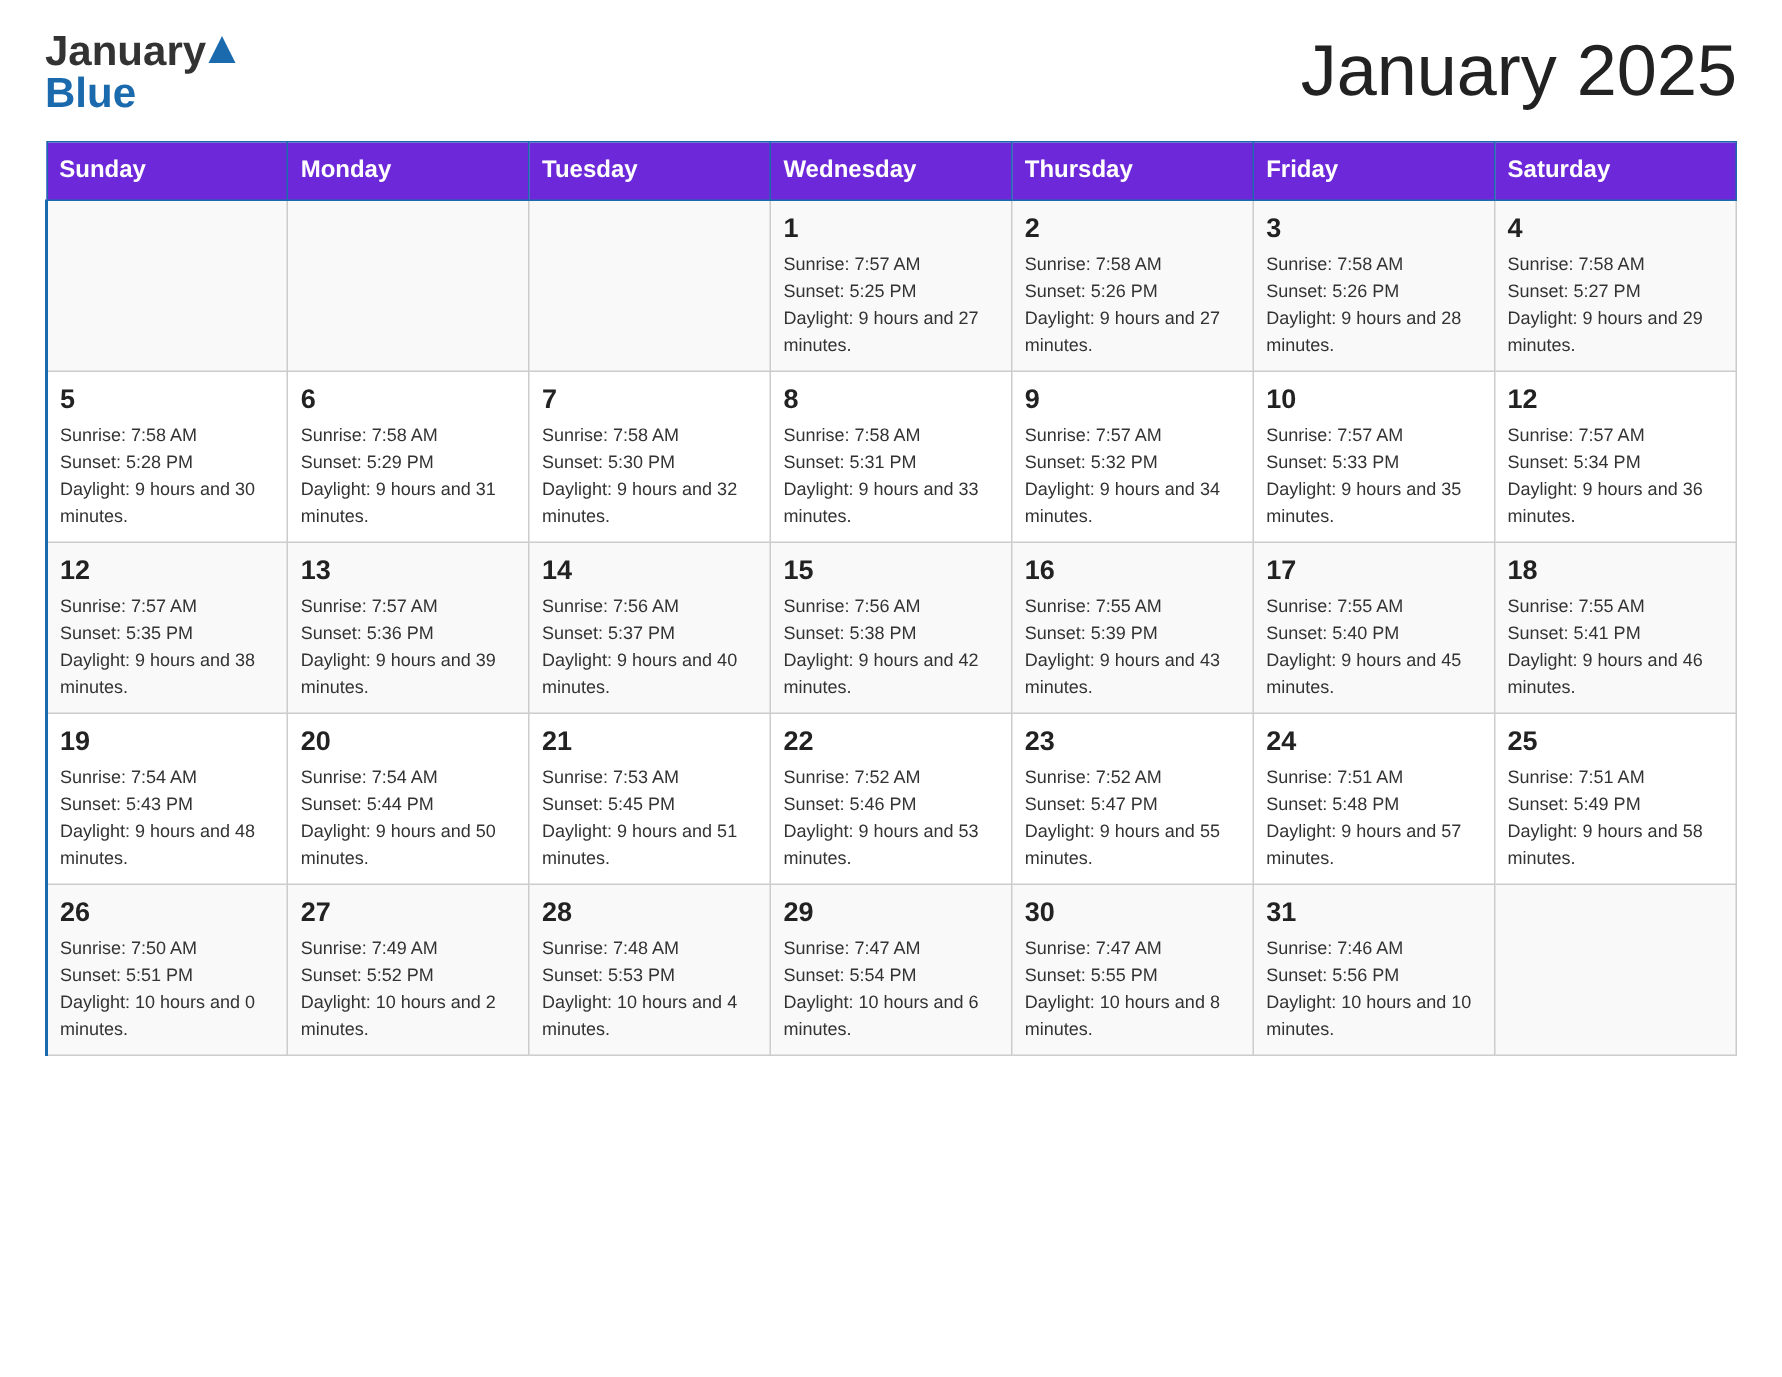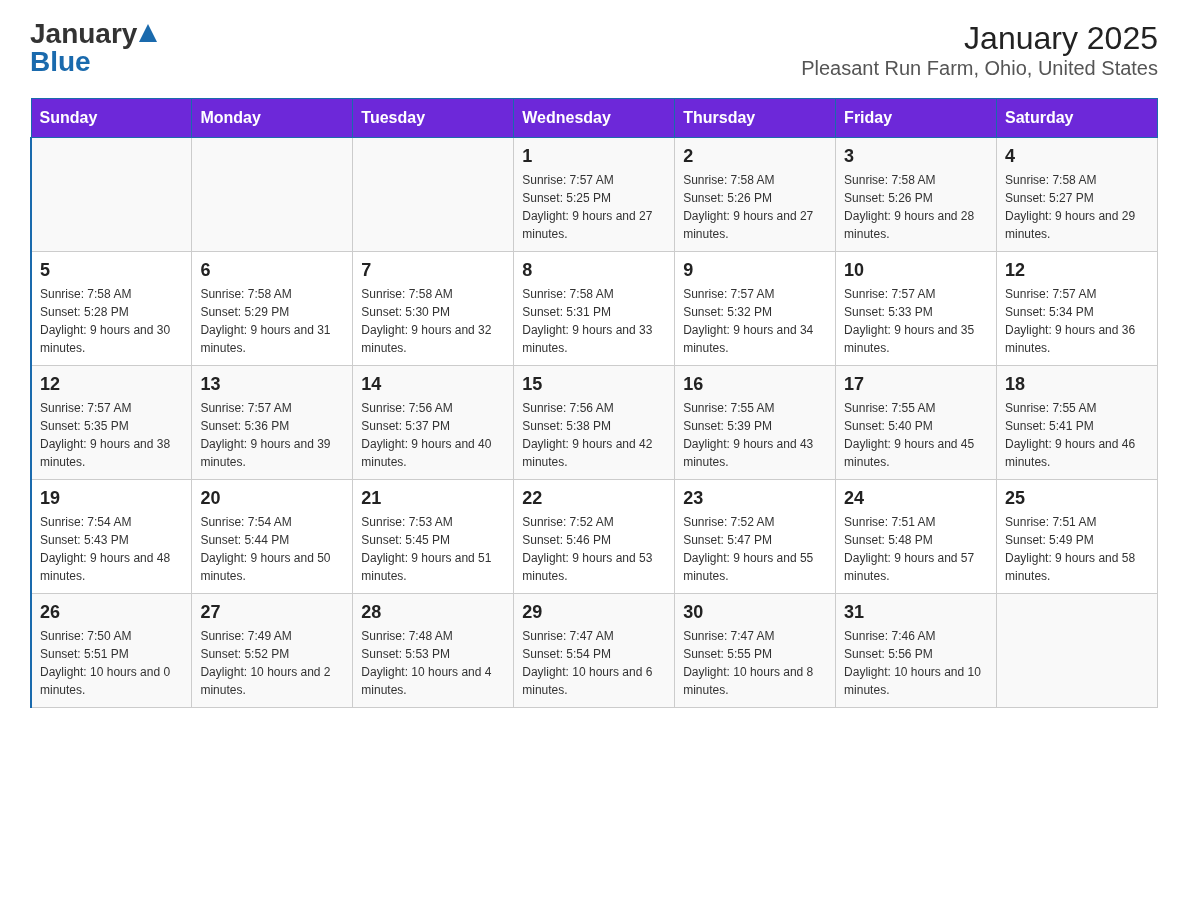--- a/index.html
+++ b/index.html
@@ -28,21 +28,21 @@
     }
     .logo-blue {
       font-size: 28px;
       font-weight: bold;
       color: #1a6aad;
     }
     .title-block {
       text-align: right;
     }
     .month-title {
-      font-size: 32px;
+      font-size: 48px;
       font-weight: normal;
       color: #222;
     }
     .location-title {
       font-size: 20px;
       color: #555;
     }
     .calendar {
       width: 100%;
       border-collapse: collapse;
@@ -99,21 +99,20 @@
         <span class="logo-general">January</span>
         <span style="display:inline-block; width:0; height:0; border-left:9px solid transparent; border-right:9px solid transparent; border-bottom:18px solid #1a6aad; margin-left:2px; margin-bottom:2px;"></span>
       </div>
       <div>
         <span class="logo-blue">Blue</span>
       </div>
     </div>
   </div>
   <div class="title-block">
     <div class="month-title">January 2025</div>
-    <div class="location-title">Pleasant Run Farm, Ohio, United States</div>
   </div>
 </div>
 
 <table class="calendar">
   <thead>
     <tr>
     <th>Sunday</th>
         <th>Monday</th>
         <th>Tuesday</th>
         <th>Wednesday</th>

